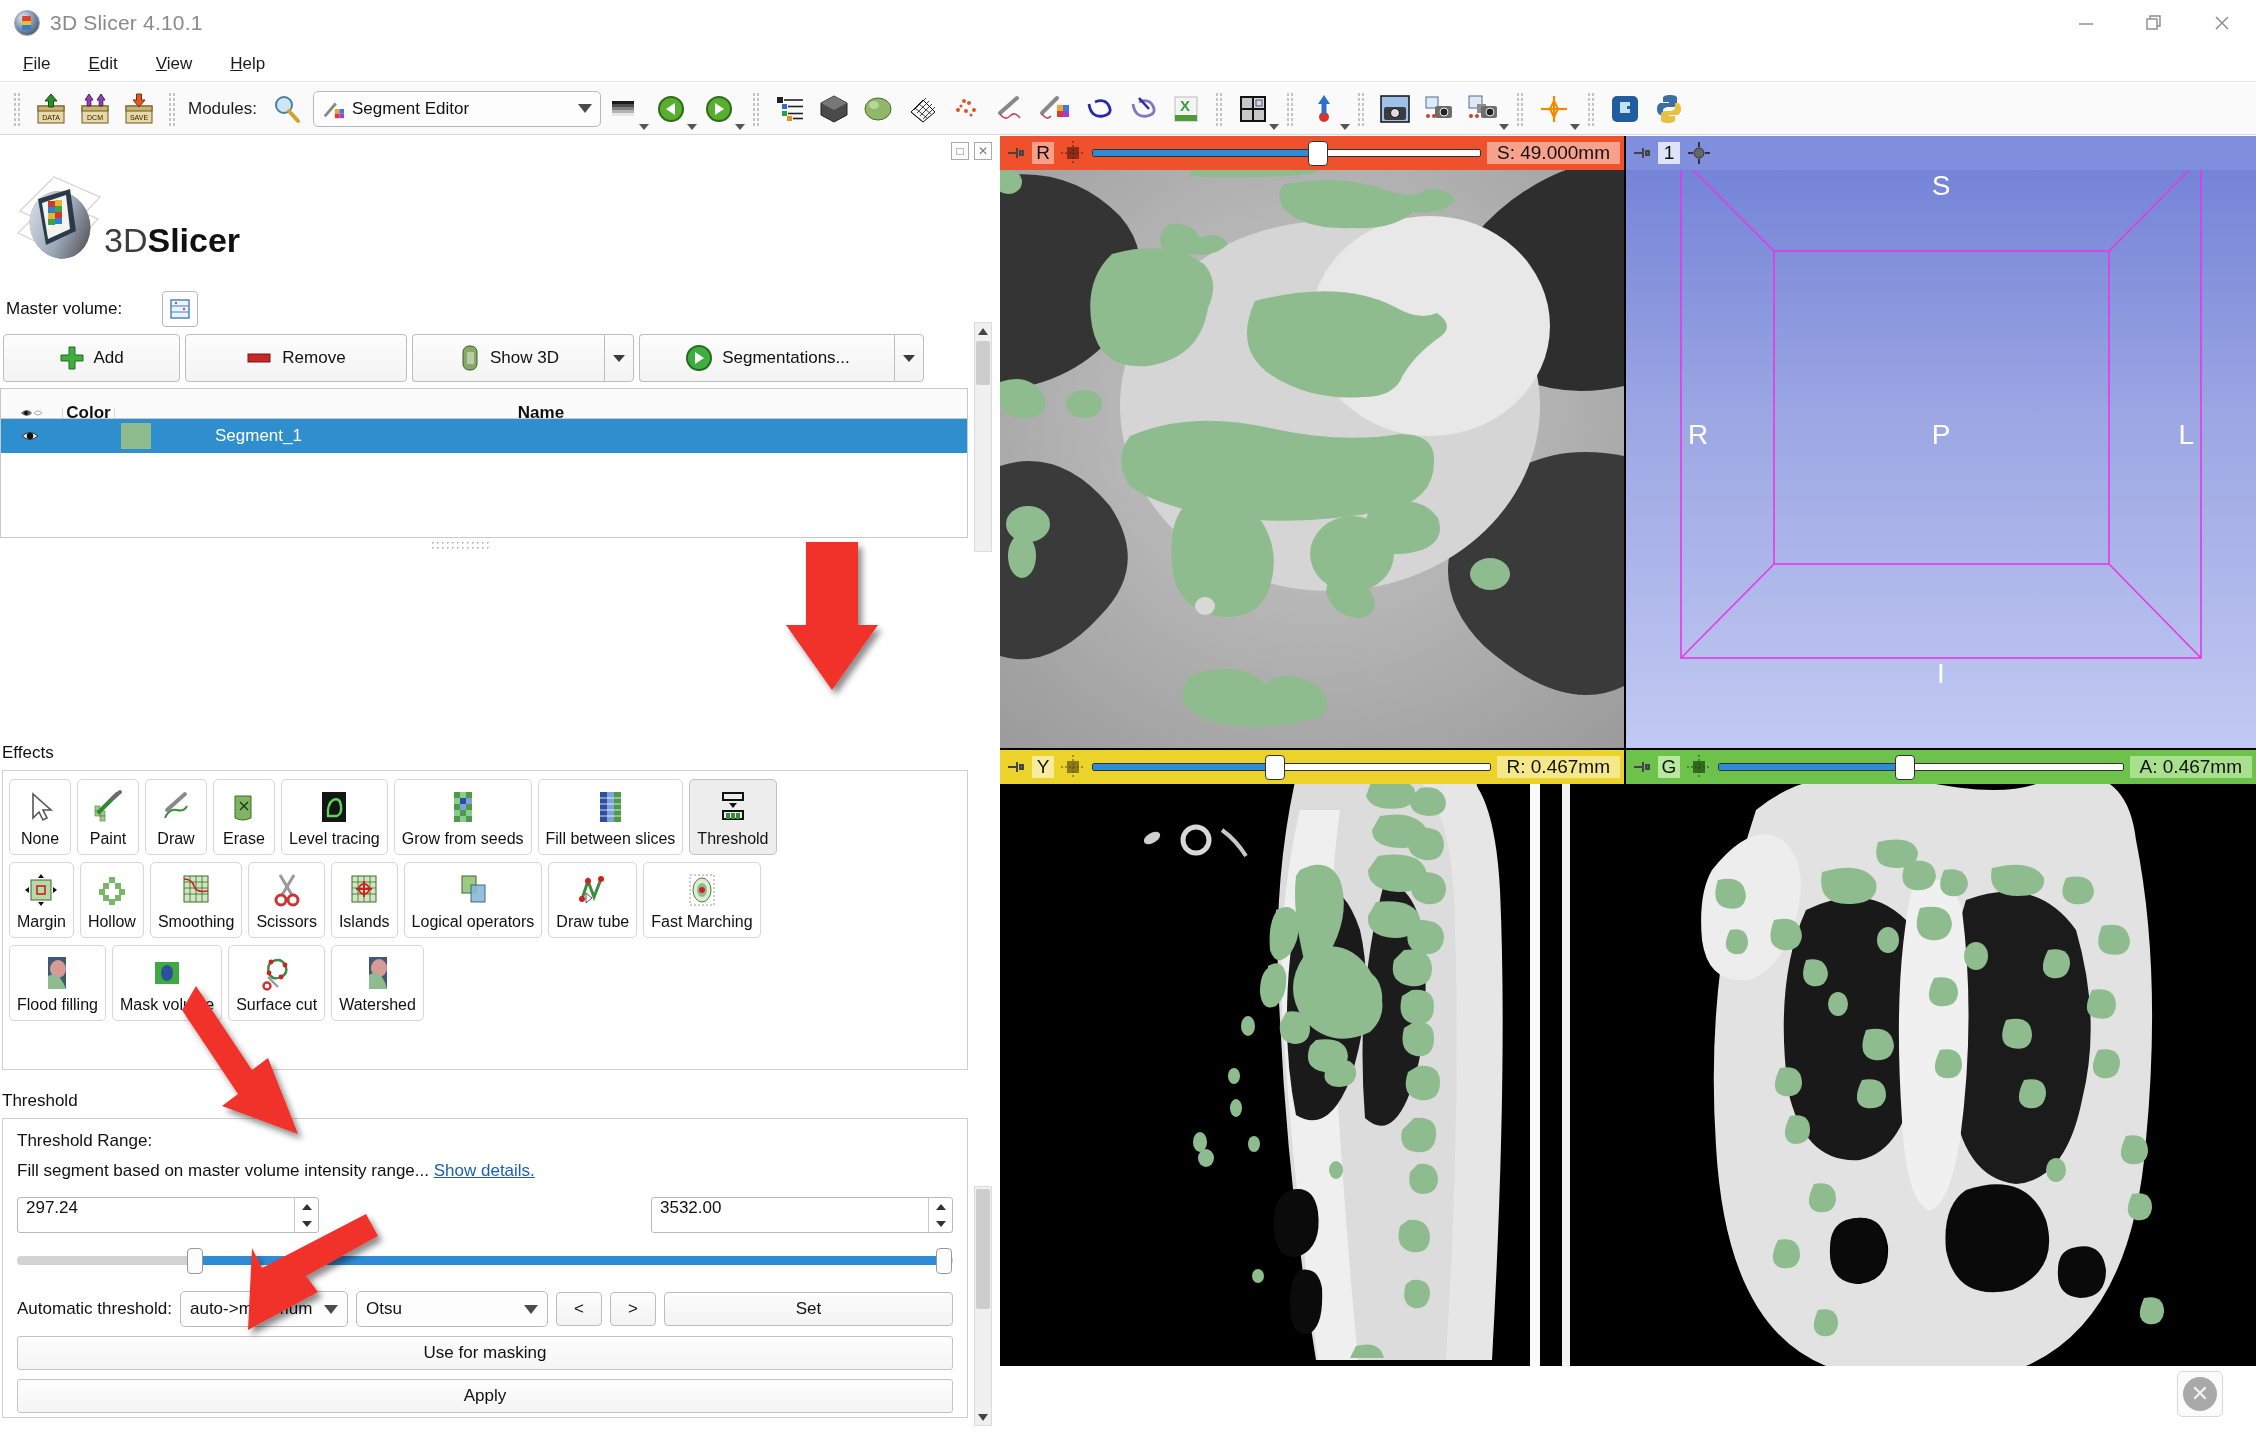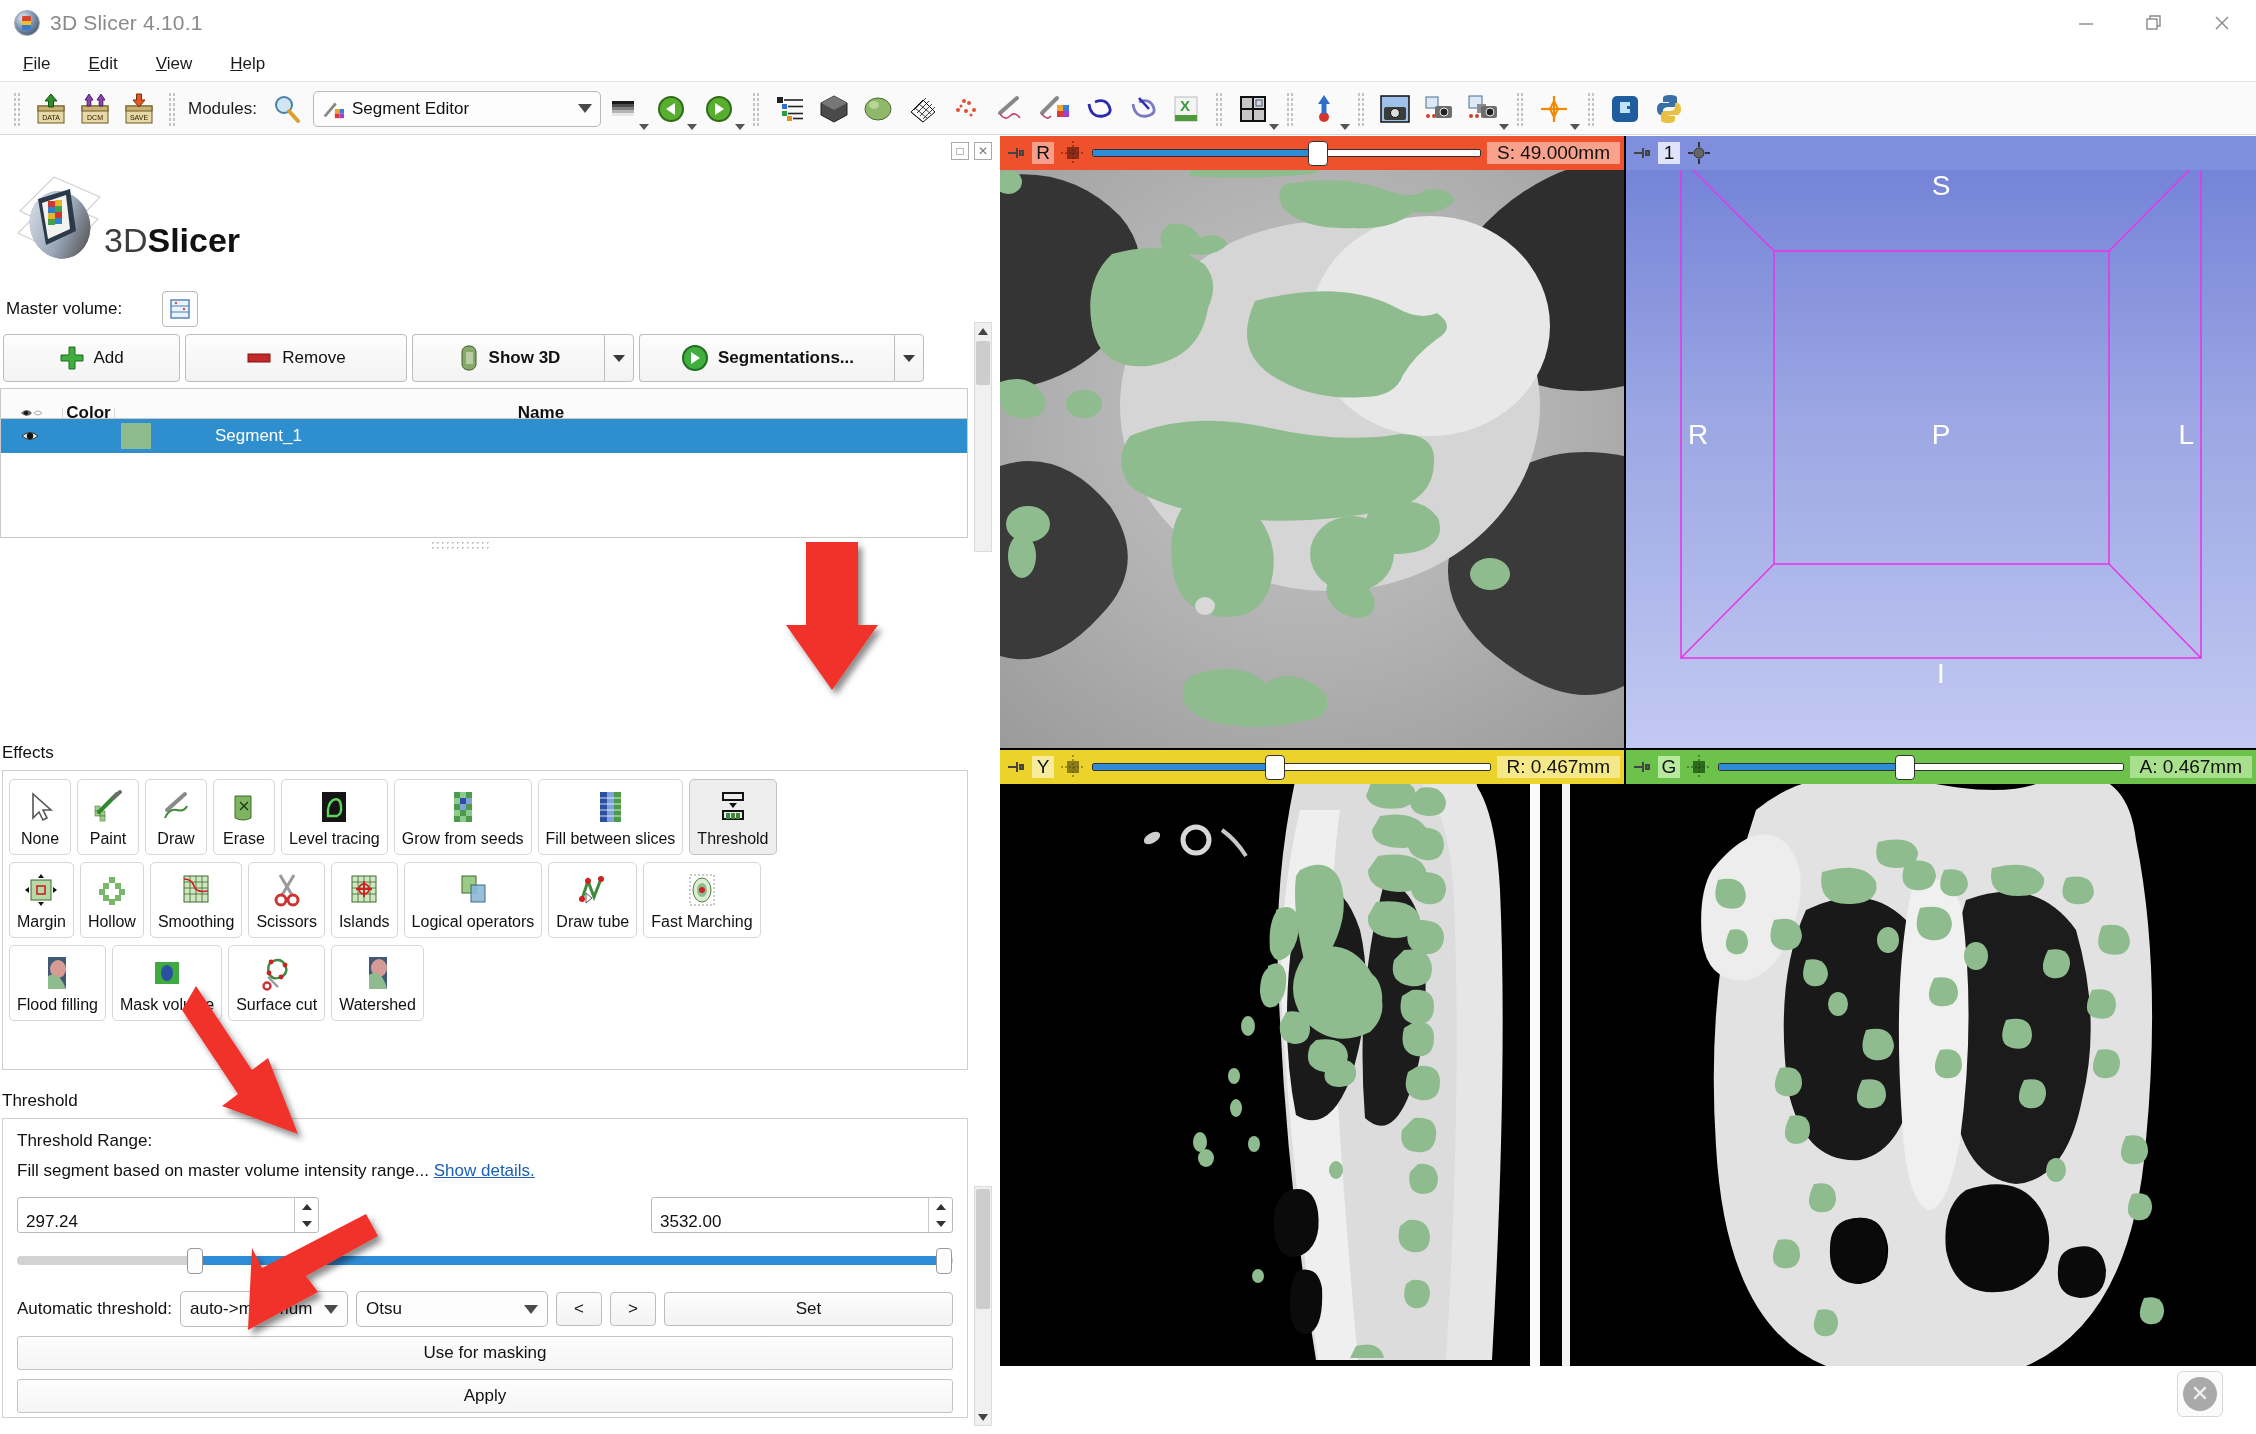--- a/index.html
+++ b/index.html
@@ -118,21 +118,21 @@
   #btnrow {
     position: absolute; left: 0; top: 198px; width: 1000px; height: 48px;
     display: flex; gap: 5px; padding: 0 3px;
   }
   .btn {
     border: 1px solid #bdbdbd; border-radius: 4px;
     background: linear-gradient(180deg,#fdfdfd 0%, #f3f3f3 100%);
     display: flex; align-items: center; justify-content: center;
     font-size: 17px; color: #111; gap: 8px;
   }
-  .btn-split { display:flex;font-weight:bold; }
+  .btn-split { display:flex; }
   .btn-split .main { border-right: none; border-radius: 4px 0 0 4px; flex: 1 1 auto; }
   .btn-split .arrow {
     width: 30px; border: 1px solid #bdbdbd; border-radius: 0 4px 4px 0;
     background: linear-gradient(180deg,#fdfdfd 0%, #f3f3f3 100%);
     display: flex; align-items: center; justify-content: center;
   }
   .small-caret {
     width:0;height:0;border-left:6px solid transparent;border-right:6px solid transparent;
     border-top:7px solid #3a3a3a;
   }
@@ -178,21 +178,21 @@
   #thr-label { position:absolute; left: 2px; top: 955px; font-size: 17px; color:#111; }
   #thr-box {
     position:absolute; left: 2px; top: 982px; width: 966px; height: 300px;
     border: 1px solid #d0d0d0; background: #fff; padding: 12px 14px;
   }
   #thr-desc { font-size: 17px; color: #111; margin-bottom: 16px; }
   #thr-desc a { color: #1a5fb4; text-decoration: underline; }
   #thr-range-lbl { font-size: 17px; color: #111; margin-bottom: 10px; }
   .spin {
     height: 36px; border: 1px solid #b9b9b9; border-radius: 3px; background:#fff;
-    display:flex; align-items:flex-end;
+    display:flex; align-items:flex-start;
   }
   .spin .v { flex: 1 1 auto; font-size: 17px; color:#111; padding-left: 8px; }
   .spin .btns { width: 24px; height: 34px; border-left: 1px solid #c9c9c9;
     display:flex; flex-direction: column; }
   .spin .btns div { flex:1; display:flex; align-items:center; justify-content:center; }
   .spin .btns .up::after{content:"";width:0;height:0;border-left:5px solid transparent;border-right:5px solid transparent;border-bottom:6px solid #333;}
   .spin .btns .dn::after{content:"";width:0;height:0;border-left:5px solid transparent;border-right:5px solid transparent;border-top:6px solid #333;}
 
   #rangeslider { position: relative; height: 26px; margin-top: 14px; }
   #rs-track { position:absolute; left:0; right:0; top: 9px; height: 9px; background:#d2d2d2; border-radius:4px;}

